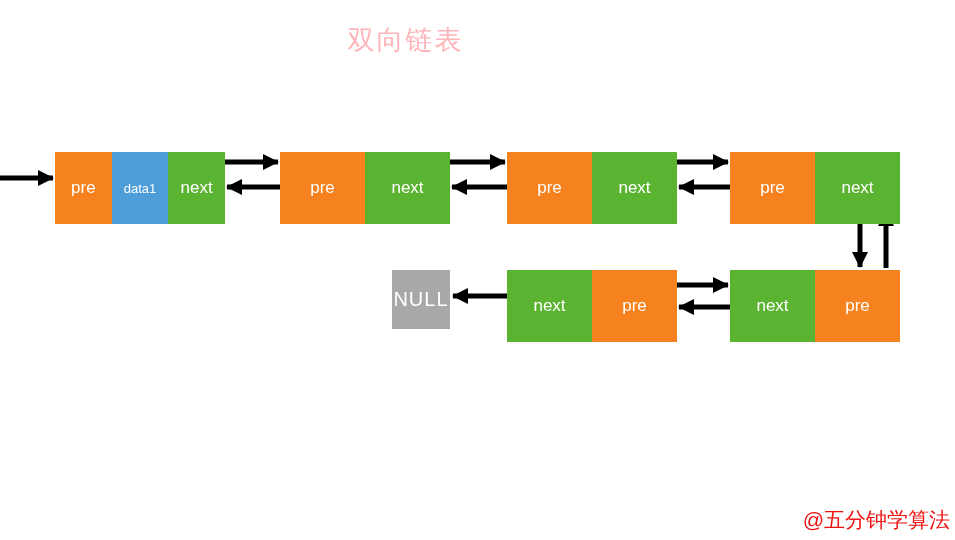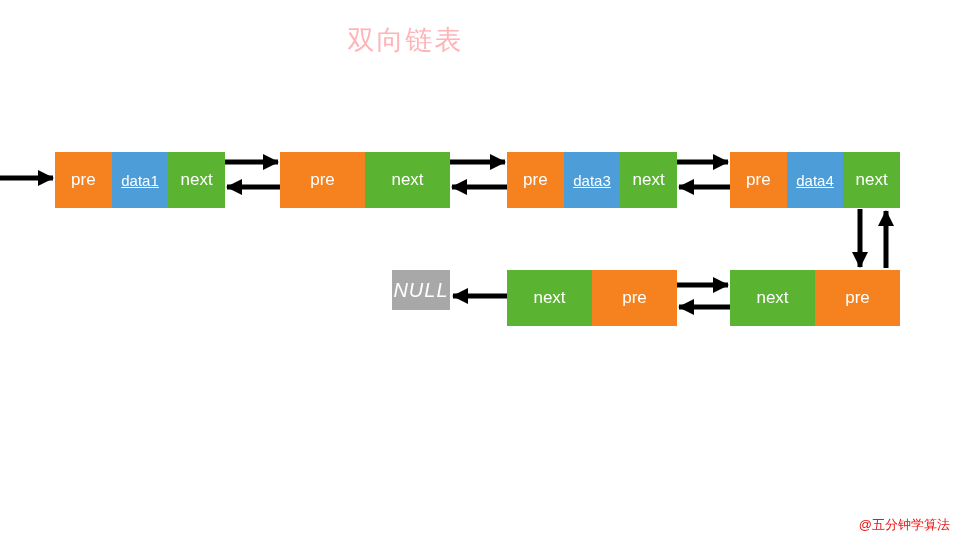--- a/index.html
+++ b/index.html
@@ -18,55 +18,54 @@
     width: 811px;
     text-align: center;
     font-size: 27px;
     letter-spacing: 2px;
     color: var(--color-title, #feb5ba);
     margin-top: 14px;
   }
   .node {
     position: absolute;
     width: 170px;
-    height: 56px;
+    height: 72px;
     display: flex;
   }
   .cell {
     flex: 1 1 0;
     display: flex;
     align-items: center;
     justify-content: center;
     color: #ffffff;
     font-size: 17px;
   }
   .cell.pre  { background: var(--color-pre,  #f5821f); }
-  .cell.data { background: var(--color-data, #4d9dd8); font-size: 15px; text-decoration: underline; }
+  .cell.data { background: var(--color-data, #4d9dd8); font-size: 13px; }
   .cell.next { background: var(--color-next, #5bb332); }
   .null-box {
     position: absolute;
     left: 392px; top: 270px;
-    width: 58px; height: 40px;
+    width: 58px; height: 59px;
     background: var(--color-null_box, #a8a8a8);
     display: flex;
     align-items: center;
     justify-content: center;
     color: #ffffff;
     font-size: 20px;
     letter-spacing: 1px;
-    font-style: italic;
   }
   .arrows { position: absolute; left: 0; top: 0; }
   .arrows line { stroke: var(--color-arrow, #000000); stroke-width: 5; }
   .arrows marker path { fill: var(--color-arrow, #000000); }
   .watermark {
     position: absolute;
     right: 5px;
     bottom: 6px;
-    font-size: 13px;
+    font-size: 21px;
     color: var(--color-watermark, #ee1212);
   }
   
   .pos-n1 { left: 55px;  top: 152px; }
   .pos-n2 { left: 280px; top: 152px; }
   .pos-n3 { left: 507px; top: 152px; }
   .pos-n4 { left: 730px; top: 152px; }
   .pos-n5 { left: 730px; top: 270px; }
   .pos-n6 { left: 507px; top: 270px; }
 </style>
@@ -103,27 +102,25 @@
     <div class="cell next">next</div>
   </div>
 
   <div class="node pos-n2">
     <div class="cell pre">pre</div>
     <div class="cell next">next</div>
   </div>
 
   <div class="node pos-n3">
     <div class="cell pre">pre</div>
-    <div class="cell data">data3</div>
     <div class="cell next">next</div>
   </div>
 
   <div class="node pos-n4">
     <div class="cell pre">pre</div>
-    <div class="cell data">data4</div>
     <div class="cell next">next</div>
   </div>
 
   <div class="null-box">NULL</div>
 
   <div class="node pos-n6">
     <div class="cell next">next</div>
     <div class="cell pre">pre</div>
   </div>
 

